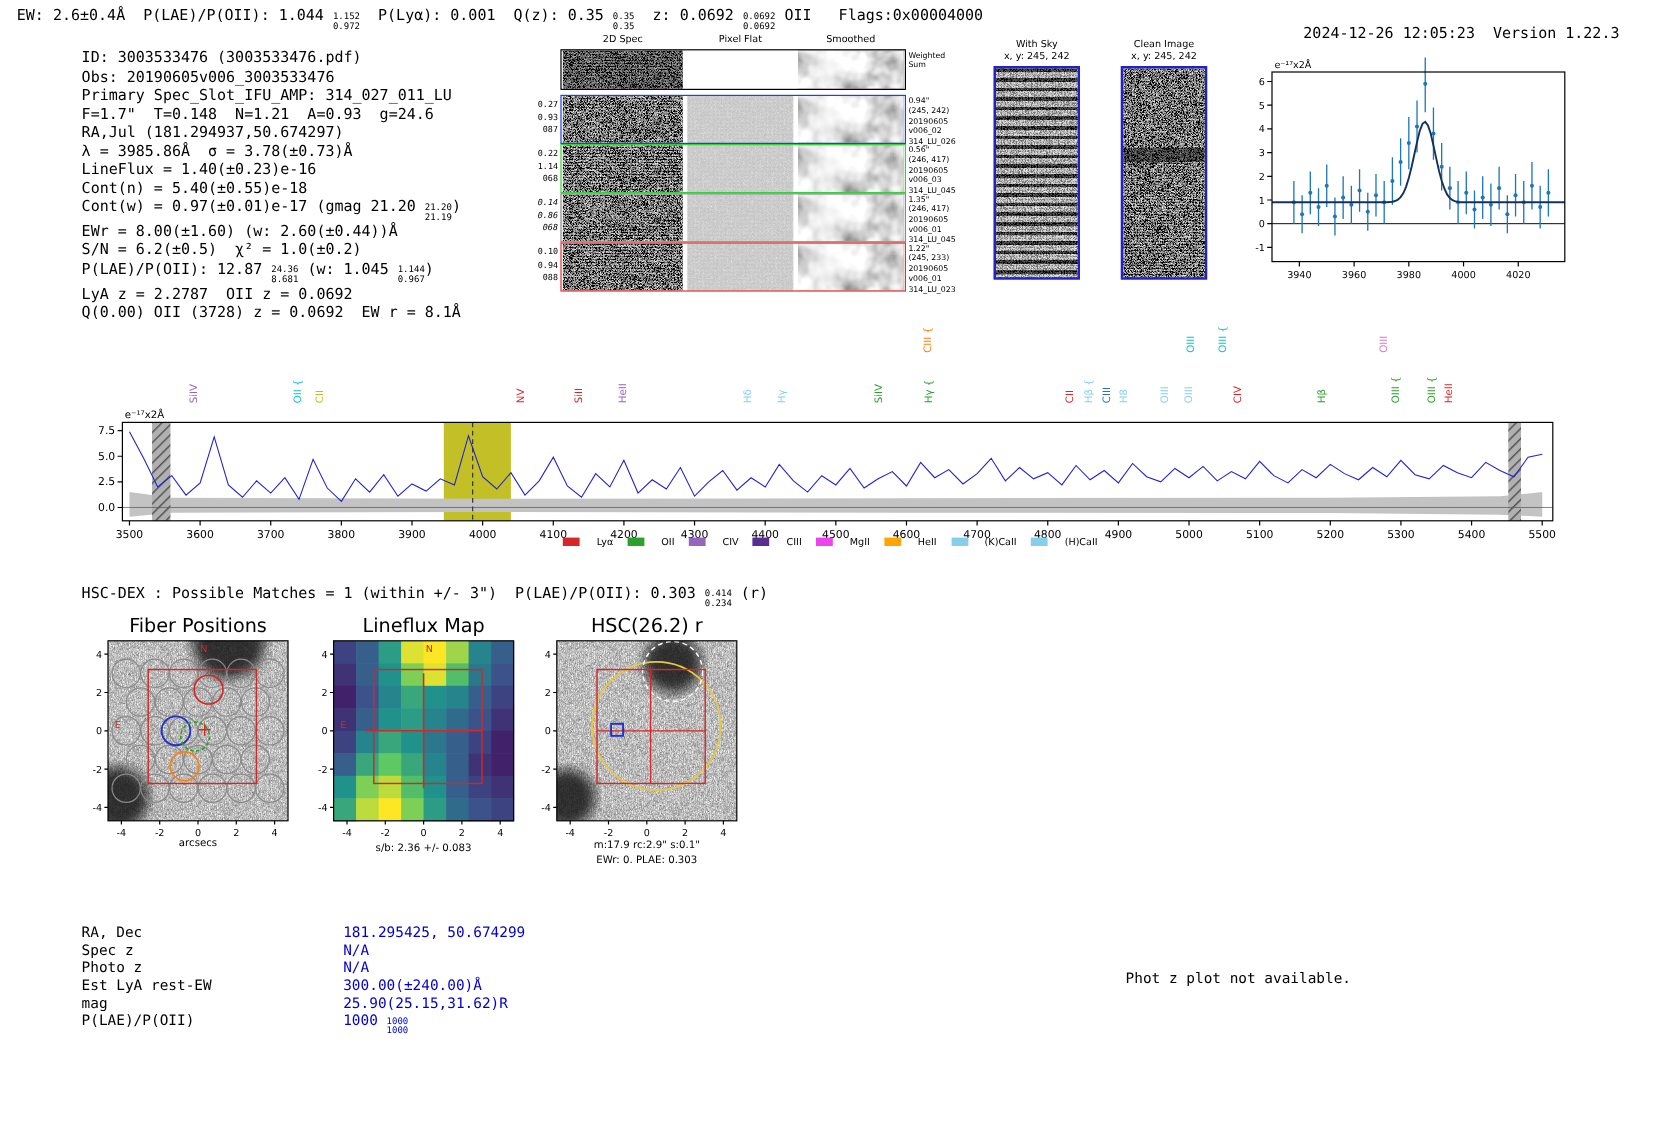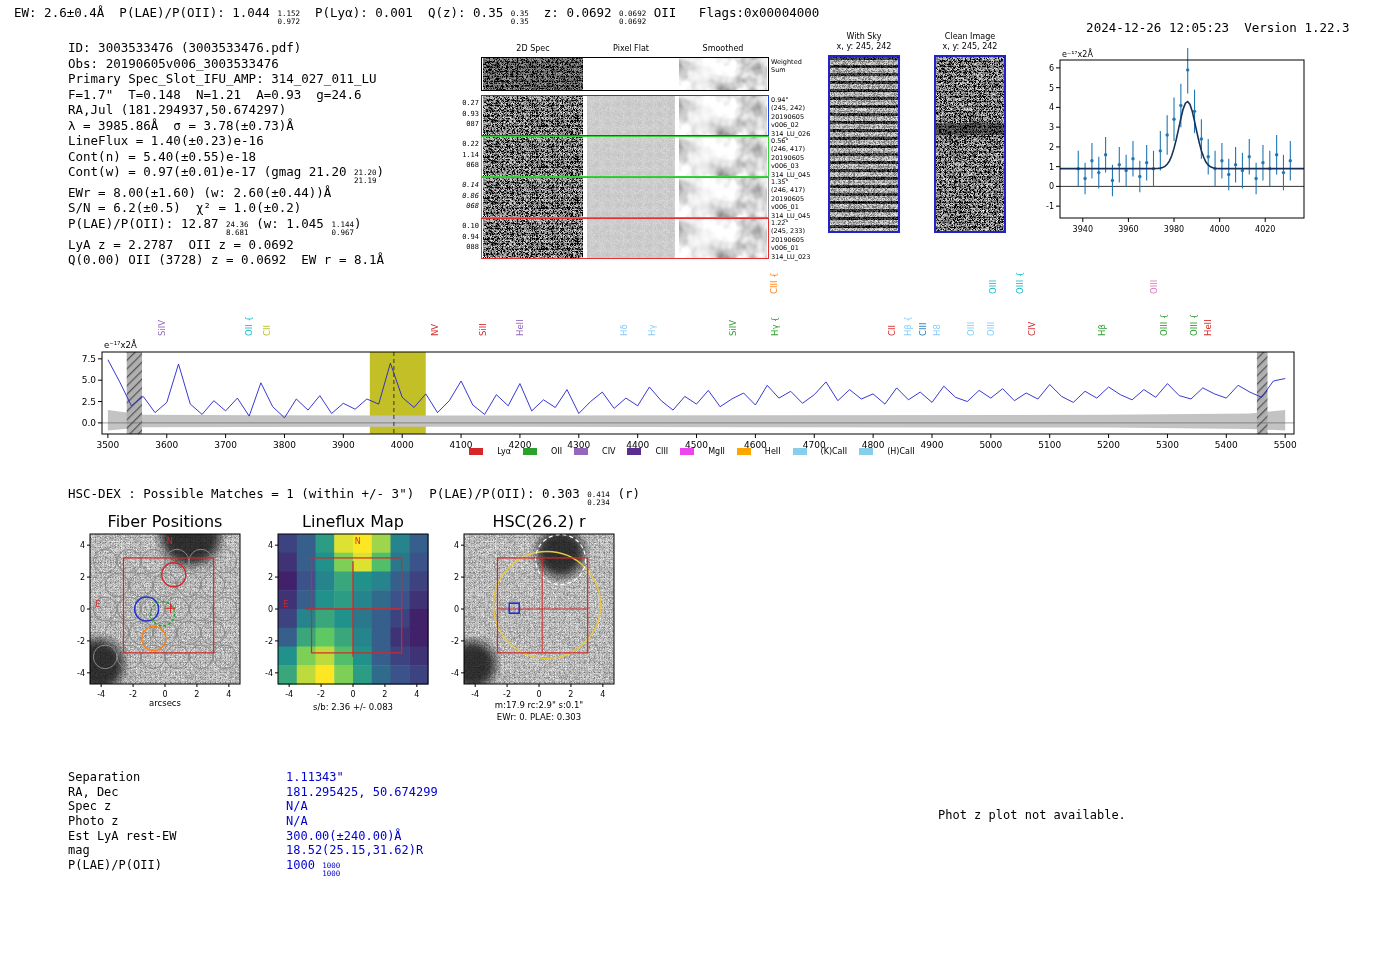--- a/index.html
+++ b/index.html
@@ -6,21 +6,21 @@
   html,body{background:#ffffff;}
   #canvas{position:relative;width:1400px;height:953px;background:#fff;overflow:hidden;
           font-family:"DejaVu Sans Mono",monospace;color:#000;}
   .abs{position:absolute;}
   #top-header{left:14px;top:5px;font-size:12.5px;white-space:pre;}
   #header-right{left:1056px;top:5px;font-size:12.5px;white-space:pre;}
   .stack{display:inline-flex;flex-direction:column;font-size:7.5px;line-height:1.05;vertical-align:1px;}
   #info-block{left:68px;top:40px;font-size:12.5px;line-height:1.24;}
   .info-line{white-space:pre;}
   
-  #cutout-grid{left:445px;top:44px;width:365px;height:230px;margin-left:14px;}
+  #cutout-grid{left:445px;top:28px;width:365px;height:230px;}
   .cutout-col-header{position:absolute;top:0;font-family:"DejaVu Sans",sans-serif;font-size:8px;text-align:center;}
   .cutout-nums{position:absolute;left:0;width:20px;font-size:7px;line-height:1.5;text-align:right;}
   .strip{position:absolute;overflow:hidden;background:#a8a8a8;}
   .strip.empty{background:#ffffff;}
   .strip svg{display:block;}
   .row-border{position:absolute;border:1.6px solid #000;pointer-events:none;}
   .cutout-note{position:absolute;left:312px;width:52px;font-size:6.5px;line-height:1.3;font-family:"DejaVu Sans",sans-serif;}
   .blob{position:absolute;left:0;top:0;right:0;bottom:0;
         background:radial-gradient(circle at 30% 50%, rgba(255,255,255,0.92), rgba(255,255,255,0) 45%);}
   .dim{position:absolute;left:0;top:0;right:0;bottom:0;background:rgba(0,0,0,0.25);}
@@ -717,24 +717,23 @@
       <line x1="31" x2="34" y1="17.170212765957448" y2="17.170212765957448" stroke="#000"></line>
       <text x="29" y="20.170212765957448" text-anchor="end" font-size="8" fill="#000" font-family="&quot;DejaVu Sans&quot;,sans-serif">4</text>
     </svg>
 
   <div class="panel-caption abs" style="left:90px;top:698px;width:150px">arcsecs</div>
   <div class="panel-caption abs" style="left:278px;top:702px;width:150px">s/b: 2.36 +/- 0.083</div>
   <div class="panel-caption abs" style="left:464px;top:700px;width:150px">m:17.9 rc:2.9"  s:0.1"</div>
   <div class="panel-caption abs" style="left:464px;top:712px;width:150px">EWr: 0. PLAE: 0.303</div>
 
   <div id="match-table" class="abs">
-      <div class="match-row"><div class="match-label">Separation</div><div class="match-value"><span>1.11343"</span></div></div>
       <div class="match-row"><div class="match-label">RA, Dec</div><div class="match-value"><span>181.295425, 50.674299</span></div></div>
       <div class="match-row"><div class="match-label">Spec z</div><div class="match-value"><span>N/A</span></div></div>
       <div class="match-row"><div class="match-label">Photo z</div><div class="match-value"><span>N/A</span></div></div>
       <div class="match-row"><div class="match-label">Est LyA rest-EW</div><div class="match-value"><span>300.00(±240.00)Å</span></div></div>
-      <div class="match-row"><div class="match-label">mag</div><div class="match-value"><span>18.52(25.15,31.62)R</span></div></div>
+      <div class="match-row"><div class="match-label">mag</div><div class="match-value"><span>25.90(25.15,31.62)R</span></div></div>
       <div class="match-row"><div class="match-label">P(LAE)/P(OII)</div><div class="match-value"><span>1000 </span><span class="stack"><span>1000</span><span>1000</span></span></div></div>
     </div>
 
   <div id="photz-note" class="abs">Phot z plot not available.</div>
 
 </div>
 
 </body></html>

